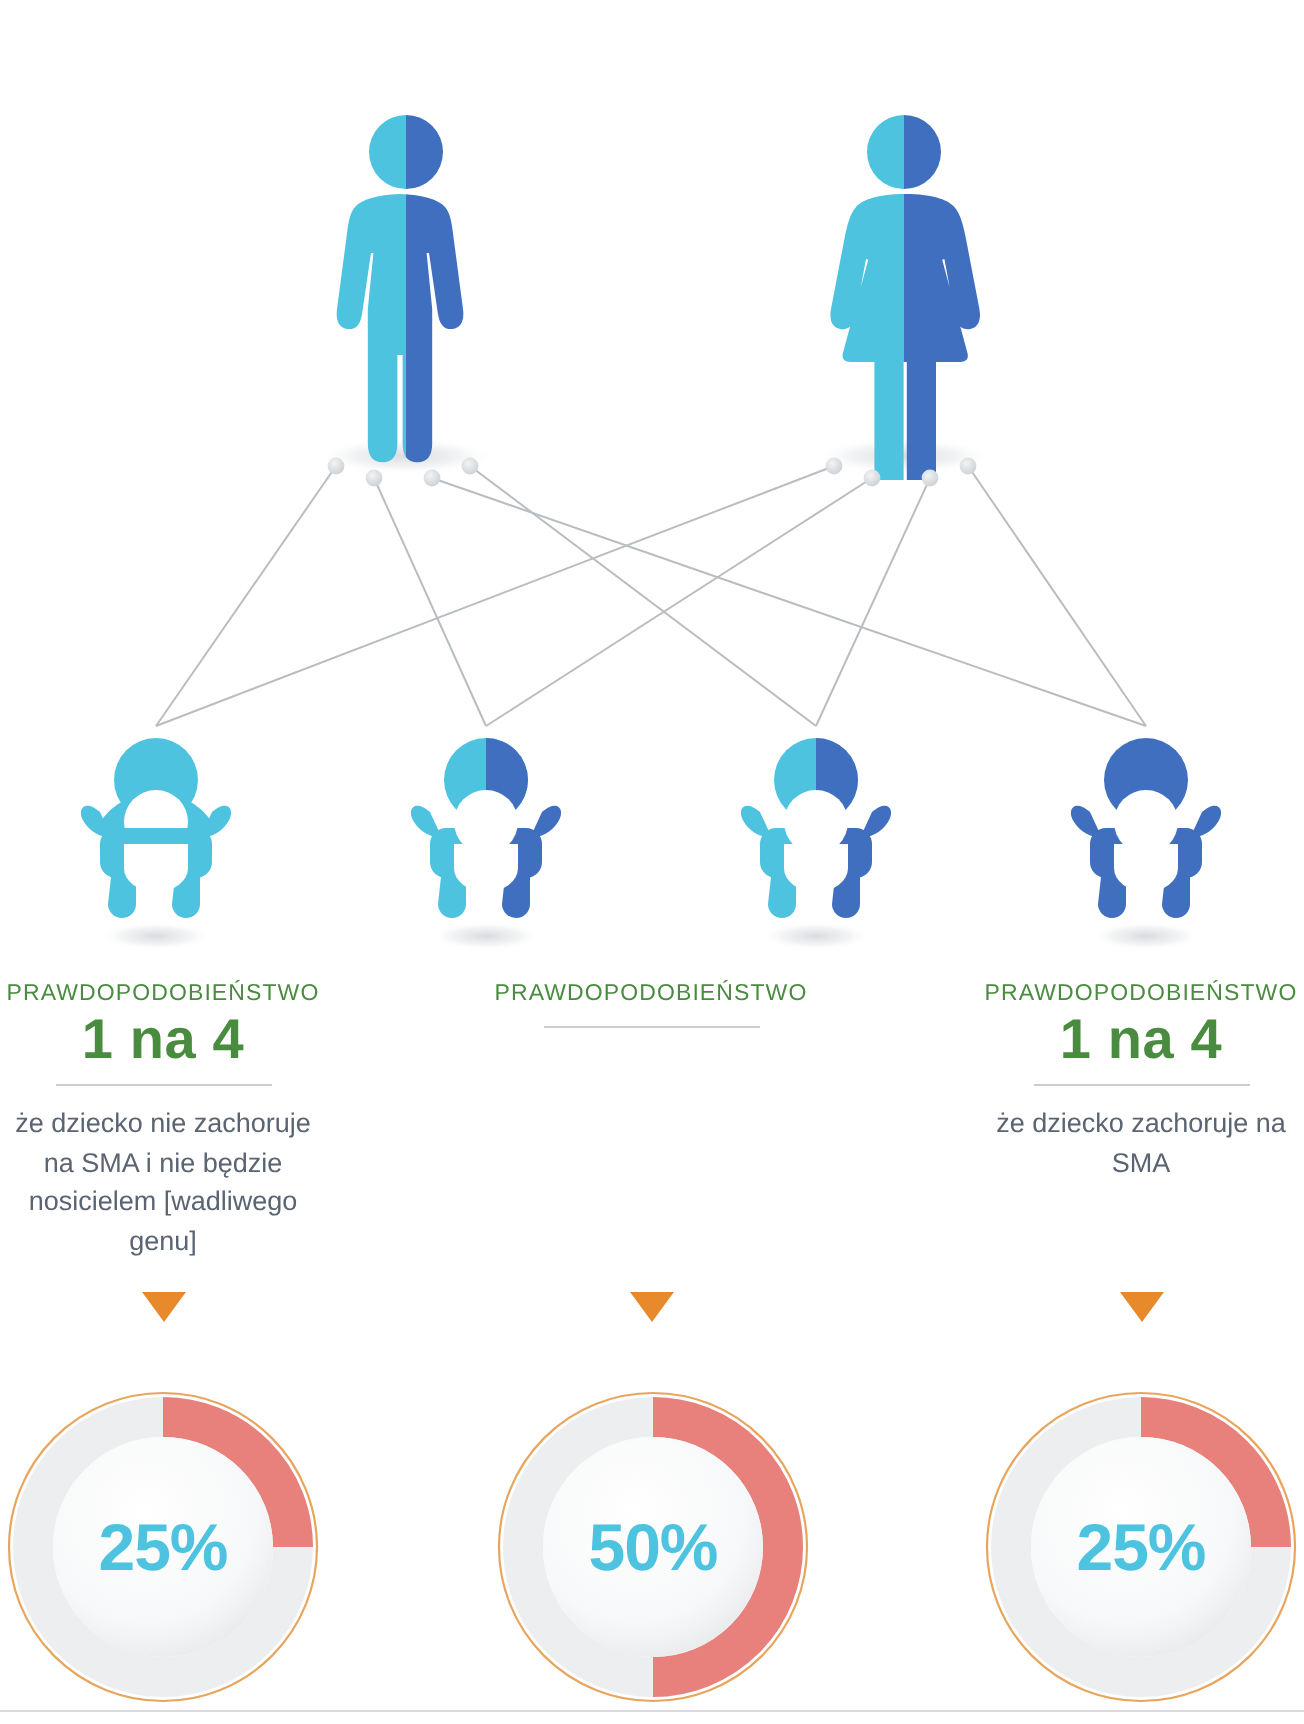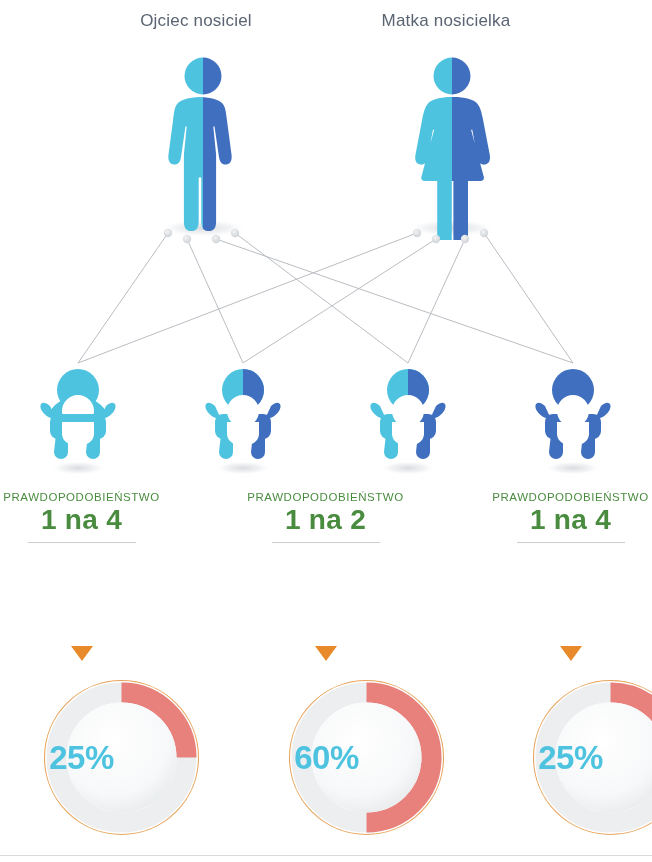--- a/index.html
+++ b/index.html
@@ -118,24 +118,23 @@
   
   .donut-row {
     position: absolute;
     top: 676px;
     left: 0;
     width: 652px;
     height: 168px;
   }
   .donut {
     position: absolute;
-    top: 0;
+    top: 16px;
     width: 163px;
     height: 163px;
-    padding-left: 40px;
   }
   .donut.d0 { left: 0px; }
   .donut.d1 { left: 245px; }
   .donut.d2 { left: 489px; }
   .donut svg { display: block; }
   .donut-value {
     position: absolute;
     left: 0;
     top: 0;
     width: 163px;
@@ -158,22 +157,20 @@
     width: 652px;
     height: 1px;
     background: #d8dadd;
   }
 </style>
 </head>
 <body>
 
 <div class="stage">
 
-  <div class="parent-title father">Ojciec nosiciel</div>
-  <div class="parent-title mother">Matka nosicielka</div>
 
   <svg class="figures-svg" viewBox="0 0 652 500">
     <defs>
       <radialGradient id="shadowGrad" cx="50%" cy="50%" r="50%">
         <stop offset="0%" stop-color="#b9bec4" stop-opacity="0.55"></stop>
         <stop offset="60%" stop-color="#c9ced4" stop-opacity="0.25"></stop>
         <stop offset="100%" stop-color="#ffffff" stop-opacity="0"></stop>
       </radialGradient>
       <radialGradient id="dotGrad" cx="40%" cy="35%" r="65%">
         <stop offset="0%" stop-color="#f2f3f4"></stop>
@@ -354,30 +351,31 @@
         <path d="M557 422 h32 v12 a16 12 0 0 1 -32 0 Z" fill="#ffffff"></path>
       </g>
     </g>
   </svg>
 
   <div class="prob-row">
     <div class="prob-col c0">
       <div class="prob-label">PRAWDOPODOBIEŃSTWO</div>
       <div class="prob-ratio">1 na 4</div>
       <div class="prob-rule"></div>
+      <div class="prob-desc">że dziecko nie zachoruje na SMA i nie będzie nosicielem [wadliwego genu]</div>
     </div>
     <div class="prob-col c1">
       <div class="prob-label">PRAWDOPODOBIEŃSTWO</div>
-      <div class="prob-ratio">1 na 2</div>
       <div class="prob-rule"></div>
     </div>
     <div class="prob-col c2">
       <div class="prob-label">PRAWDOPODOBIEŃSTWO</div>
       <div class="prob-ratio">1 na 4</div>
       <div class="prob-rule"></div>
+      <div class="prob-desc">że dziecko zachoruje na SMA</div>
     </div>
   </div>
 
   <div class="arrow-row">
     <div class="arrow-mark a0"></div>
     <div class="arrow-mark a1"></div>
     <div class="arrow-mark a2"></div>
   </div>
 
   <div class="donut-row">
@@ -405,21 +403,21 @@
             <stop offset="0%" stop-color="#ffffff"></stop>
             <stop offset="70%" stop-color="#f7f8f9"></stop>
             <stop offset="100%" stop-color="#e6e9eb"></stop>
           </radialGradient>
         </defs>
         <circle cx="81.5" cy="81.5" r="77" fill="none" stroke="#e8a55e" stroke-width="1.1"></circle>
         <circle cx="81.5" cy="81.5" r="65" fill="none" stroke="#eceef0" stroke-width="20"></circle>
         <path d="M81.5 16.5 A65 65 0 0 1 81.5 146.5" fill="none" stroke="#e8817c" stroke-width="20"></path>
         <circle cx="81.5" cy="81.5" r="55" fill="url(#innerG1)"></circle>
       </svg>
-      <div class="donut-value">60%</div>
+      <div class="donut-value">50%</div>
     </div>
 
     <div class="donut d2">
       <svg width="163" height="163" viewBox="0 0 163 163">
         <defs>
           <radialGradient id="innerG2" cx="42%" cy="34%" r="72%">
             <stop offset="0%" stop-color="#ffffff"></stop>
             <stop offset="70%" stop-color="#f7f8f9"></stop>
             <stop offset="100%" stop-color="#e6e9eb"></stop>
           </radialGradient>

